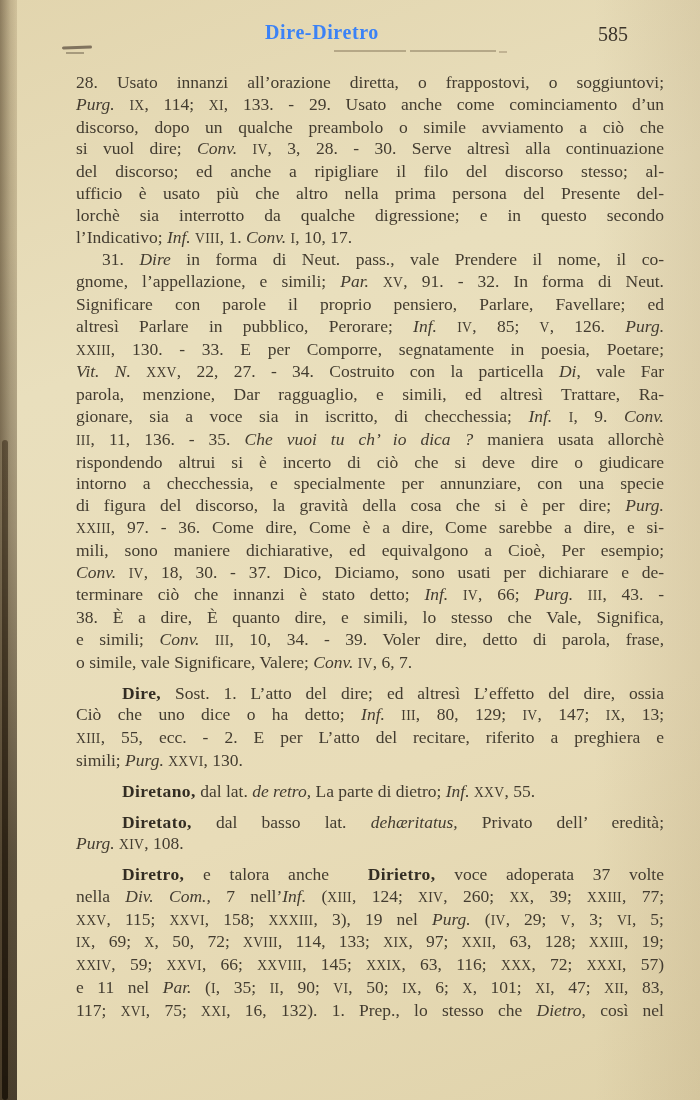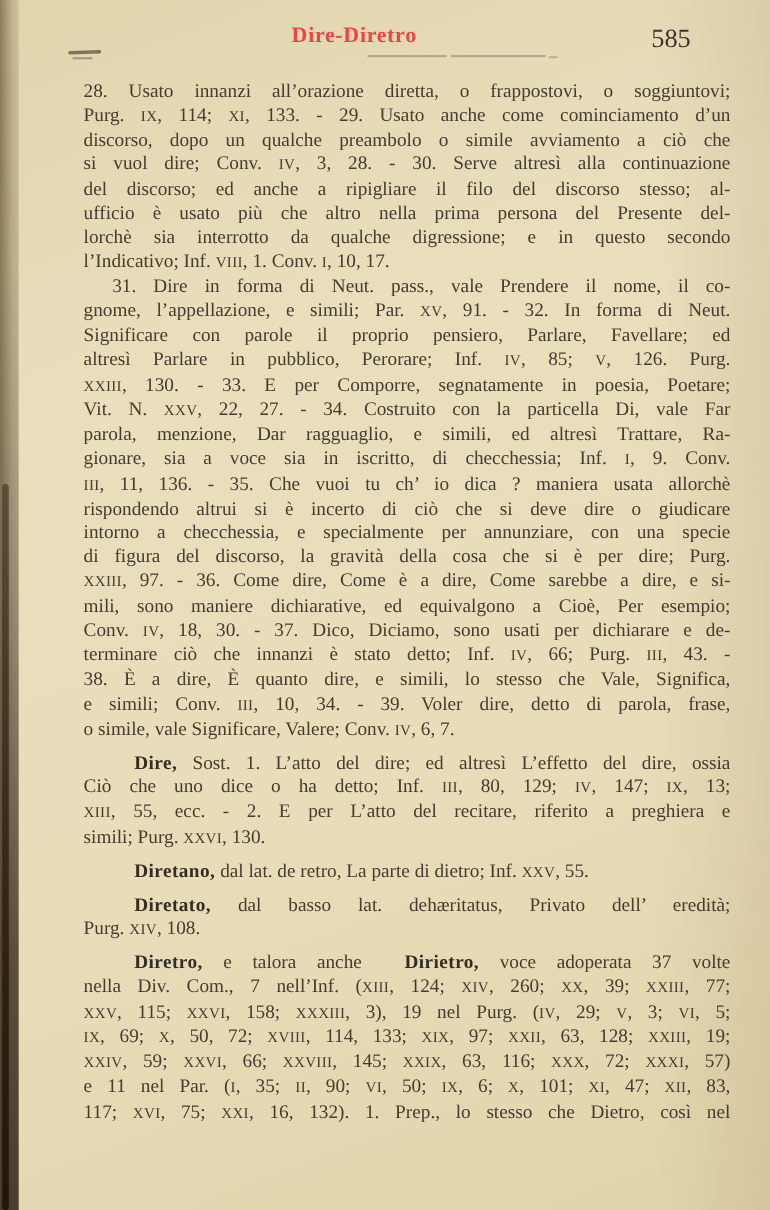--- a/index.html
+++ b/index.html
@@ -20,40 +20,40 @@
       linear-gradient(to bottom, rgba(160,138,100,0.25) 0%, rgba(120,98,62,0.30) 22%, rgba(72,55,32,0.45) 48%, rgba(40,29,15,0.72) 78%, rgba(34,24,12,0.80) 100%);
   }
   .spine-core{
     position:absolute;left:2px;top:440px;width:6px;height:660px;pointer-events:none;
     background:linear-gradient(to bottom, rgba(54,40,22,0.55), rgba(28,20,10,0.92));
     filter:blur(0.7px);border-radius:3px;
   }
   .header{position:absolute;left:76px;top:21px;width:588px;height:26px;}
   .title{
     position:absolute;left:0;right:96px;text-align:center;
-    font-weight:bold;font-size:20px;letter-spacing:0.6px;color:#ef4444;
+    font-weight:bold;font-size:20px;letter-spacing:0.6px;color:#3b82f6;
   }
-  .folio{position:absolute;right:36px;top:2px;font-size:24px;color:#3b342a;}
+  .folio{position:absolute;right:36px;top:2px;font-size:20px;color:#3b342a;}
   
   .mark{position:absolute;pointer-events:none;}
   .mark-dash{left:62px;top:46px;width:30px;height:3px;background:#55493a;opacity:.7;transform:rotate(-2deg);border-radius:2px;}
   .mark-dash2{left:66px;top:52px;width:18px;height:1.5px;background:#6a5d49;opacity:.5;}
   .rule-a{left:334px;top:50px;width:72px;height:2px;background:rgba(122,107,80,0.45);}
   .rule-b{left:410px;top:50px;width:86px;height:2px;background:rgba(122,107,80,0.45);}
   .rule-c{left:499px;top:51px;width:8px;height:2px;background:rgba(122,107,80,0.35);}
   .content{
     position:absolute;left:76px;top:72px;width:588px;
     font-size:17.5px;line-height:21.8px;
   }
   .para{margin:0;}
   .para.entry{margin-top:8px;}
   .para.indent .line:first-child{text-indent:26px;}
   .line{text-align:justify;text-align-last:justify;}
   .line.endleft{text-align-last:left;}
-  .it{}
+  .it{font-style:italic;}
   .bd{font-weight:bold;letter-spacing:0.4px;color:#332d23;margin-left:20px;}
   .sc{font-size:0.78em;letter-spacing:0.3px;}
 </style>
 </head>
 <body>
 
 <div class="page">
   <div class="spine-shadow"></div>
   <div class="spine-core"></div>
 

